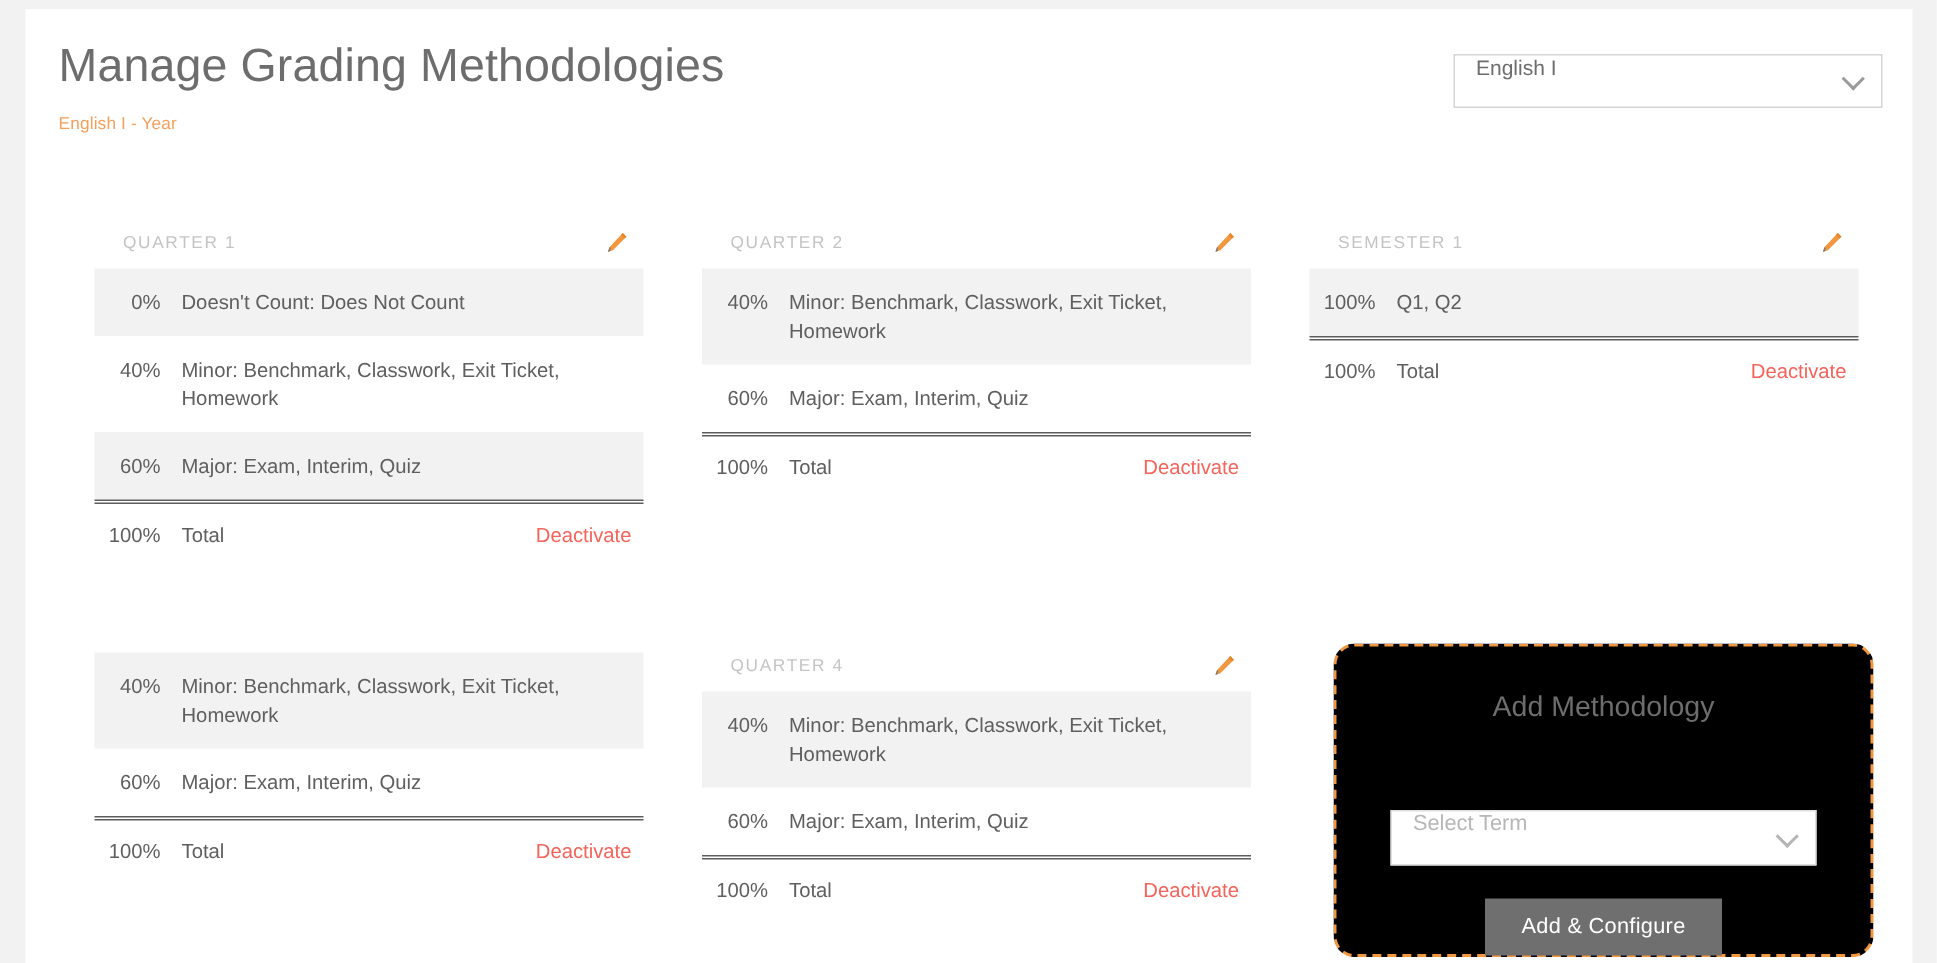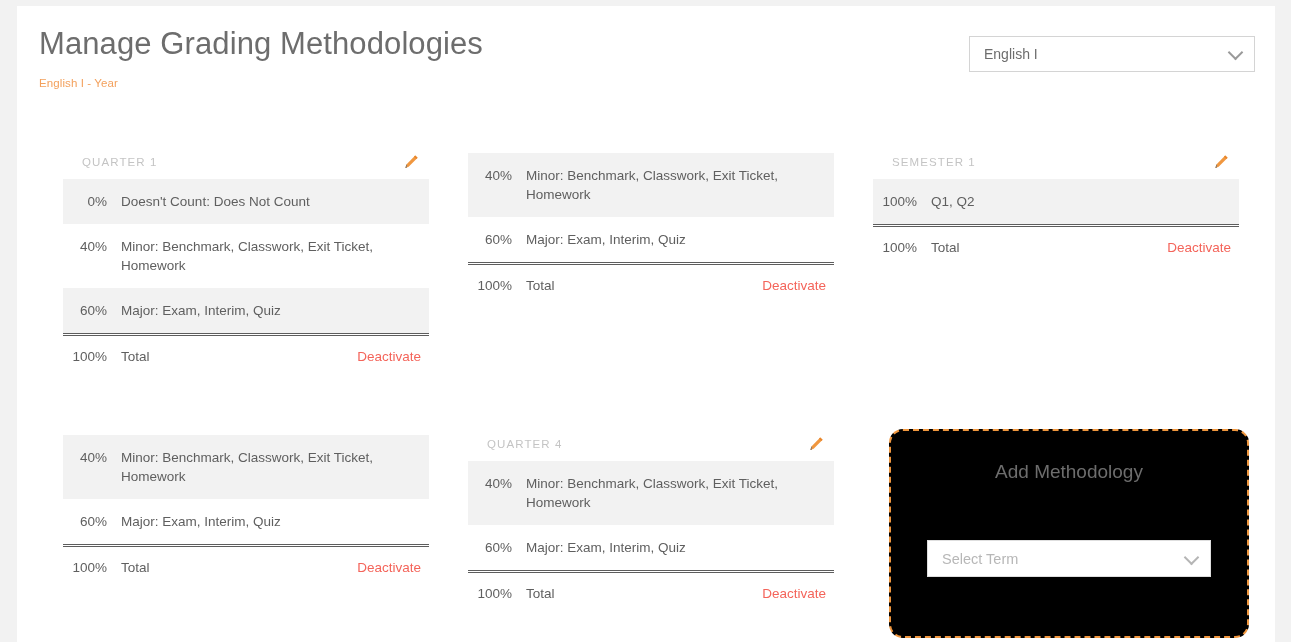--- a/index.html
+++ b/index.html
@@ -60,21 +60,21 @@
     text-transform: uppercase;
     margin-bottom: 9px;
   }
   .select-box {
     position: relative;
     box-sizing: border-box;
     height: 36px;
     border: 1px solid #d4d4d4;
     background: #fff;
     display: flex;
-    align-items: center;
+    align-items: flex-start;
     padding: 0 14px;
     font-size: 14px;
     color: #6d6d6d;
   }
   .select-box.placeholder-style {
     color: #b7b7b7;
     border-color: #dedede;
     margin-top: 34px;
   }
   .chev {
@@ -249,20 +249,31 @@
             </div>
           </div>
           <div class="total-sep"></div>
           <div class="trow">
             <div class="pct">100%</div>
             <div class="desc">Total</div>
             <div class="deactivate">Deactivate</div>
           </div>
         </div>
         <div class="card">
+          <div class="card-head">
+            <span class="card-title">QUARTER 2</span>
+            <span>
+              <svg class="pencil-icon" viewBox="0 0 16 16" xmlns="http://www.w3.org/2000/svg">
+                <path d="M12.2 1.4 L14.6 3.8 L5.6 12.8 L2.3 13.9 L3.4 10.6 Z" fill="#f0973f"></path>
+                <path d="M12.2 1.4 L14.6 3.8 L13.4 5.0 L11.0 2.6 Z" fill="#e8862b"></path>
+                <path d="M2.3 13.9 L3.4 10.6 L4.3 11.5 L3.2 13.0 Z" fill="#7a7a7a"></path>
+                <path d="M3.7 12.6 L2.3 13.9 L3.9 13.4 Z" fill="#555"></path>
+              </svg>
+            </span>
+          </div>
           <div class="rows">
             <div class="mrow shaded">
               <div class="pct">40%</div>
               <div class="desc">Minor: Benchmark, Classwork, Exit Ticket, Homework</div>
             </div>
             <div class="mrow">
               <div class="pct">60%</div>
               <div class="desc">Major: Exam, Interim, Quiz</div>
             </div>
           </div>
@@ -352,15 +363,16 @@
     </div>
 
   <div class="add-panel">
     <div class="add-title">Add Methodology</div>
     <div class="term-select">
       <div class="select-box placeholder-style">
         <span>Select Term</span>
         <span class="chev"></span>
       </div>
     </div>
+    <button class="add-btn">Add &amp; Configure</button>
   </div>
 
 </div>
 
 </body></html>

